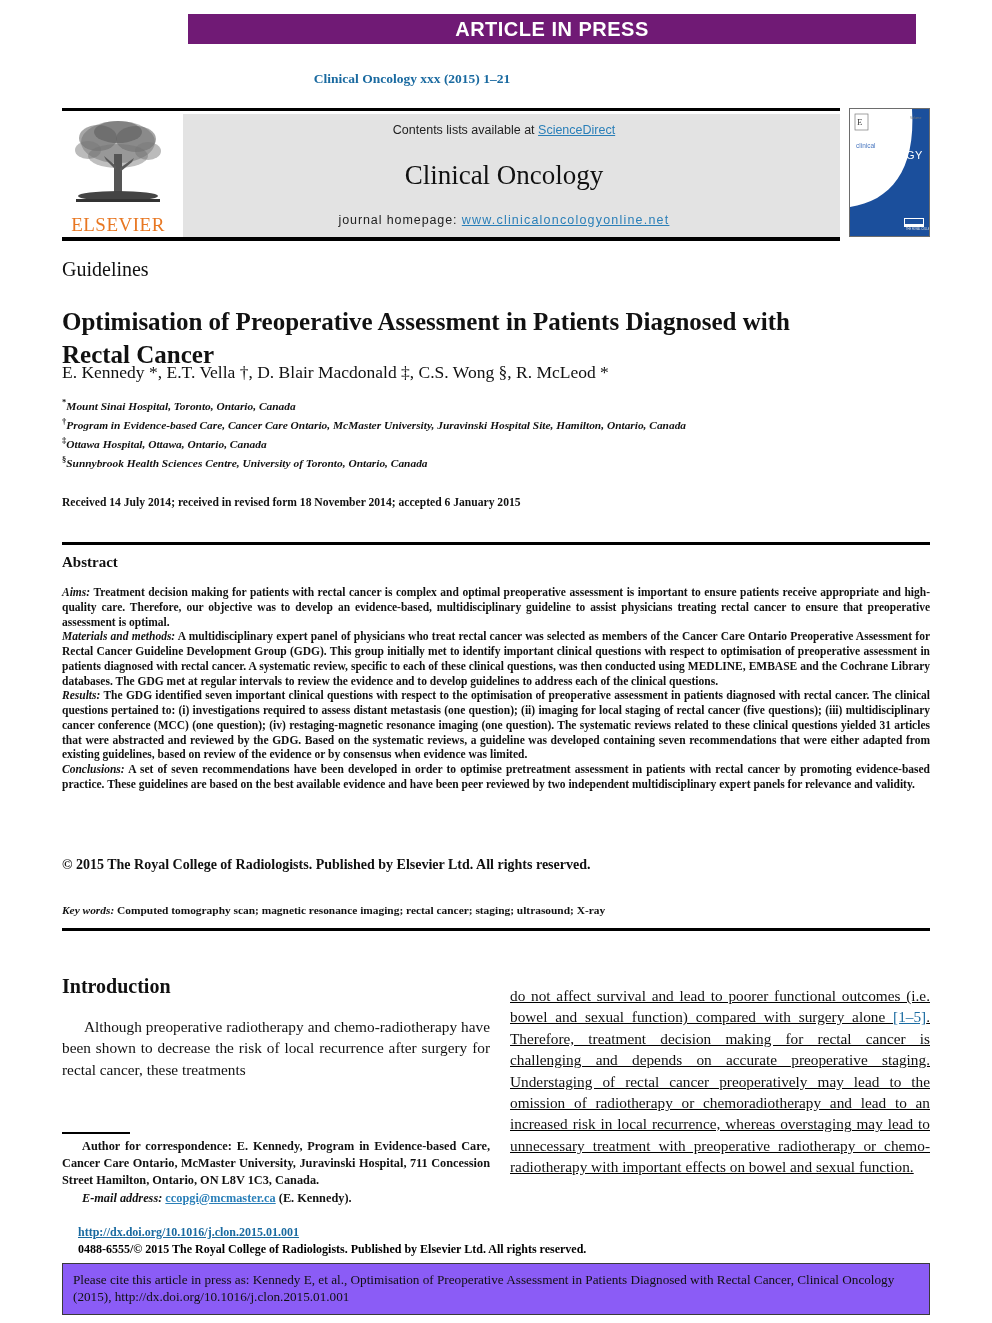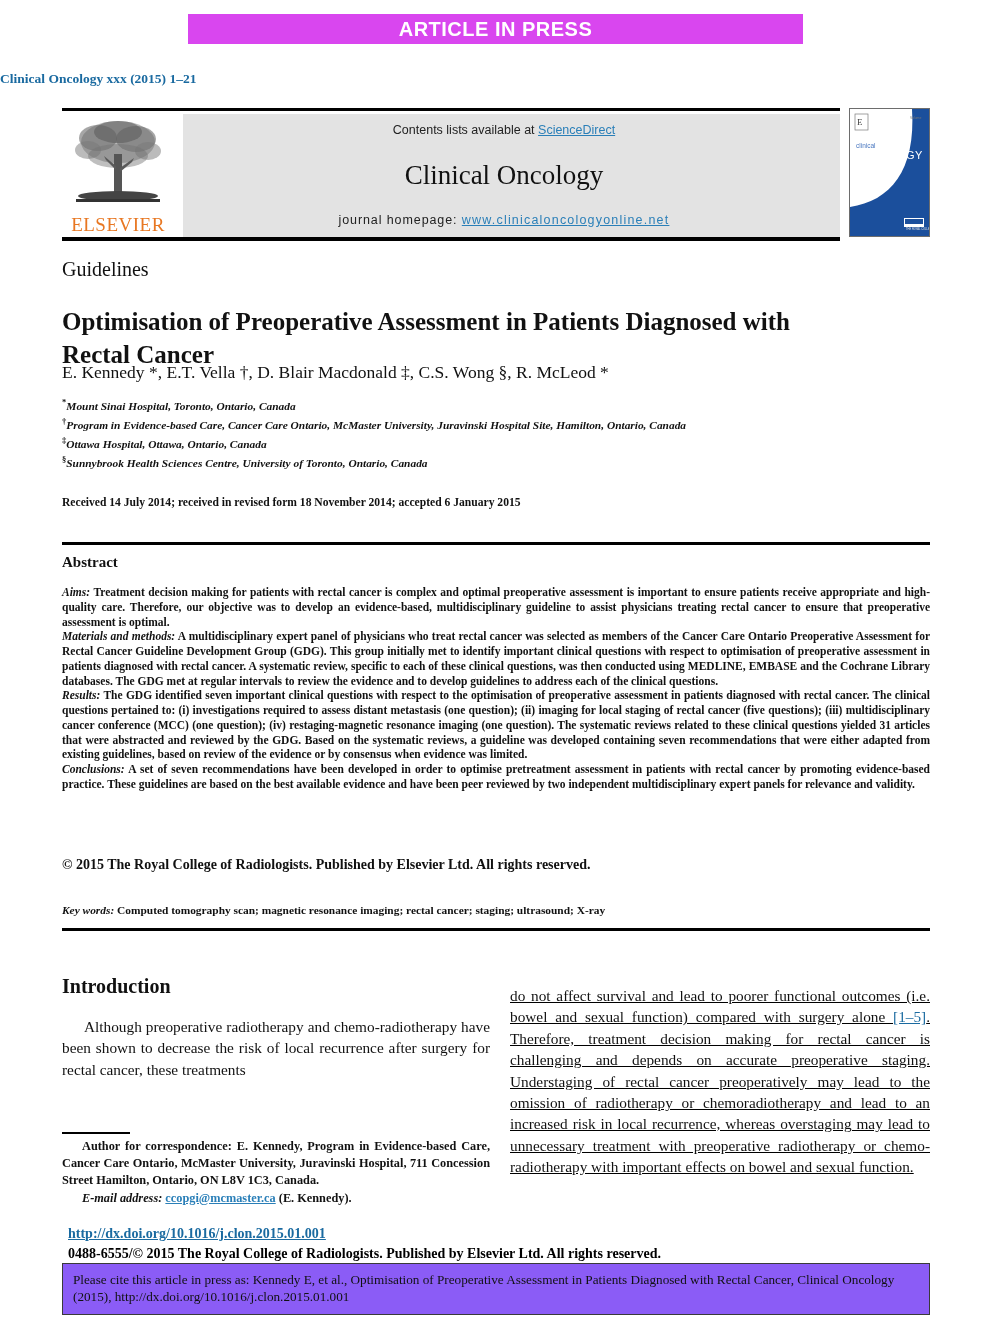--- a/index.html
+++ b/index.html
@@ -12,36 +12,37 @@
     font-family: "Liberation Serif", "DejaVu Serif", serif;
     color: #000000;
     position: relative;
     overflow: hidden;
   }
 
   
   .aip-banner {
     position: absolute;
     left: 188px; top: 14px;
-    width: 615px; height: 30px;
-    background: #d946ef;
+    width: 728px; height: 30px;
+    background: #701a75;
     color: #ffffff;
     font-family: "Liberation Sans", sans-serif;
     font-weight: bold;
     font-size: 20px;
     letter-spacing: 0.5px;
     display: flex;
     align-items: center;
     justify-content: center;
   }
 
   
   .run-cite {
     position: absolute;
     left: 0; top: 71px; width: 824px;
+    text-align: center;
     color: #1a6aa0;
     font-family: "Liberation Serif", serif;
     font-weight: bold;
     font-size: 13.5px;
   }
 
   
   .masthead {
     position: absolute;
     left: 62px; top: 108px;
@@ -220,23 +221,23 @@
     text-align: justify;
     color: #111;
   }
   .footnote p { margin: 0; }
   .footnote .indent { text-indent: 20px; }
   .footnote i { font-style: italic; }
   .mail-link { color: #2a7fb8; font-weight: bold; font-style: normal; }
 
   
   .doi-block {
-    position: absolute; left: 68px; top: 1224px;
+    position: absolute; left: 78px; top: 1224px;
     width: 700px;
-    font-size: 14px;
+    font-size: 12px;
     font-weight: bold;
     line-height: 1.42;
   }
   .doi-link { color: #1a6aa0; }
 
   
   .cite-box {
     position: absolute; left: 62px; top: 1263px;
     width: 868px; height: 52px;
     background: #8b5cf6;

